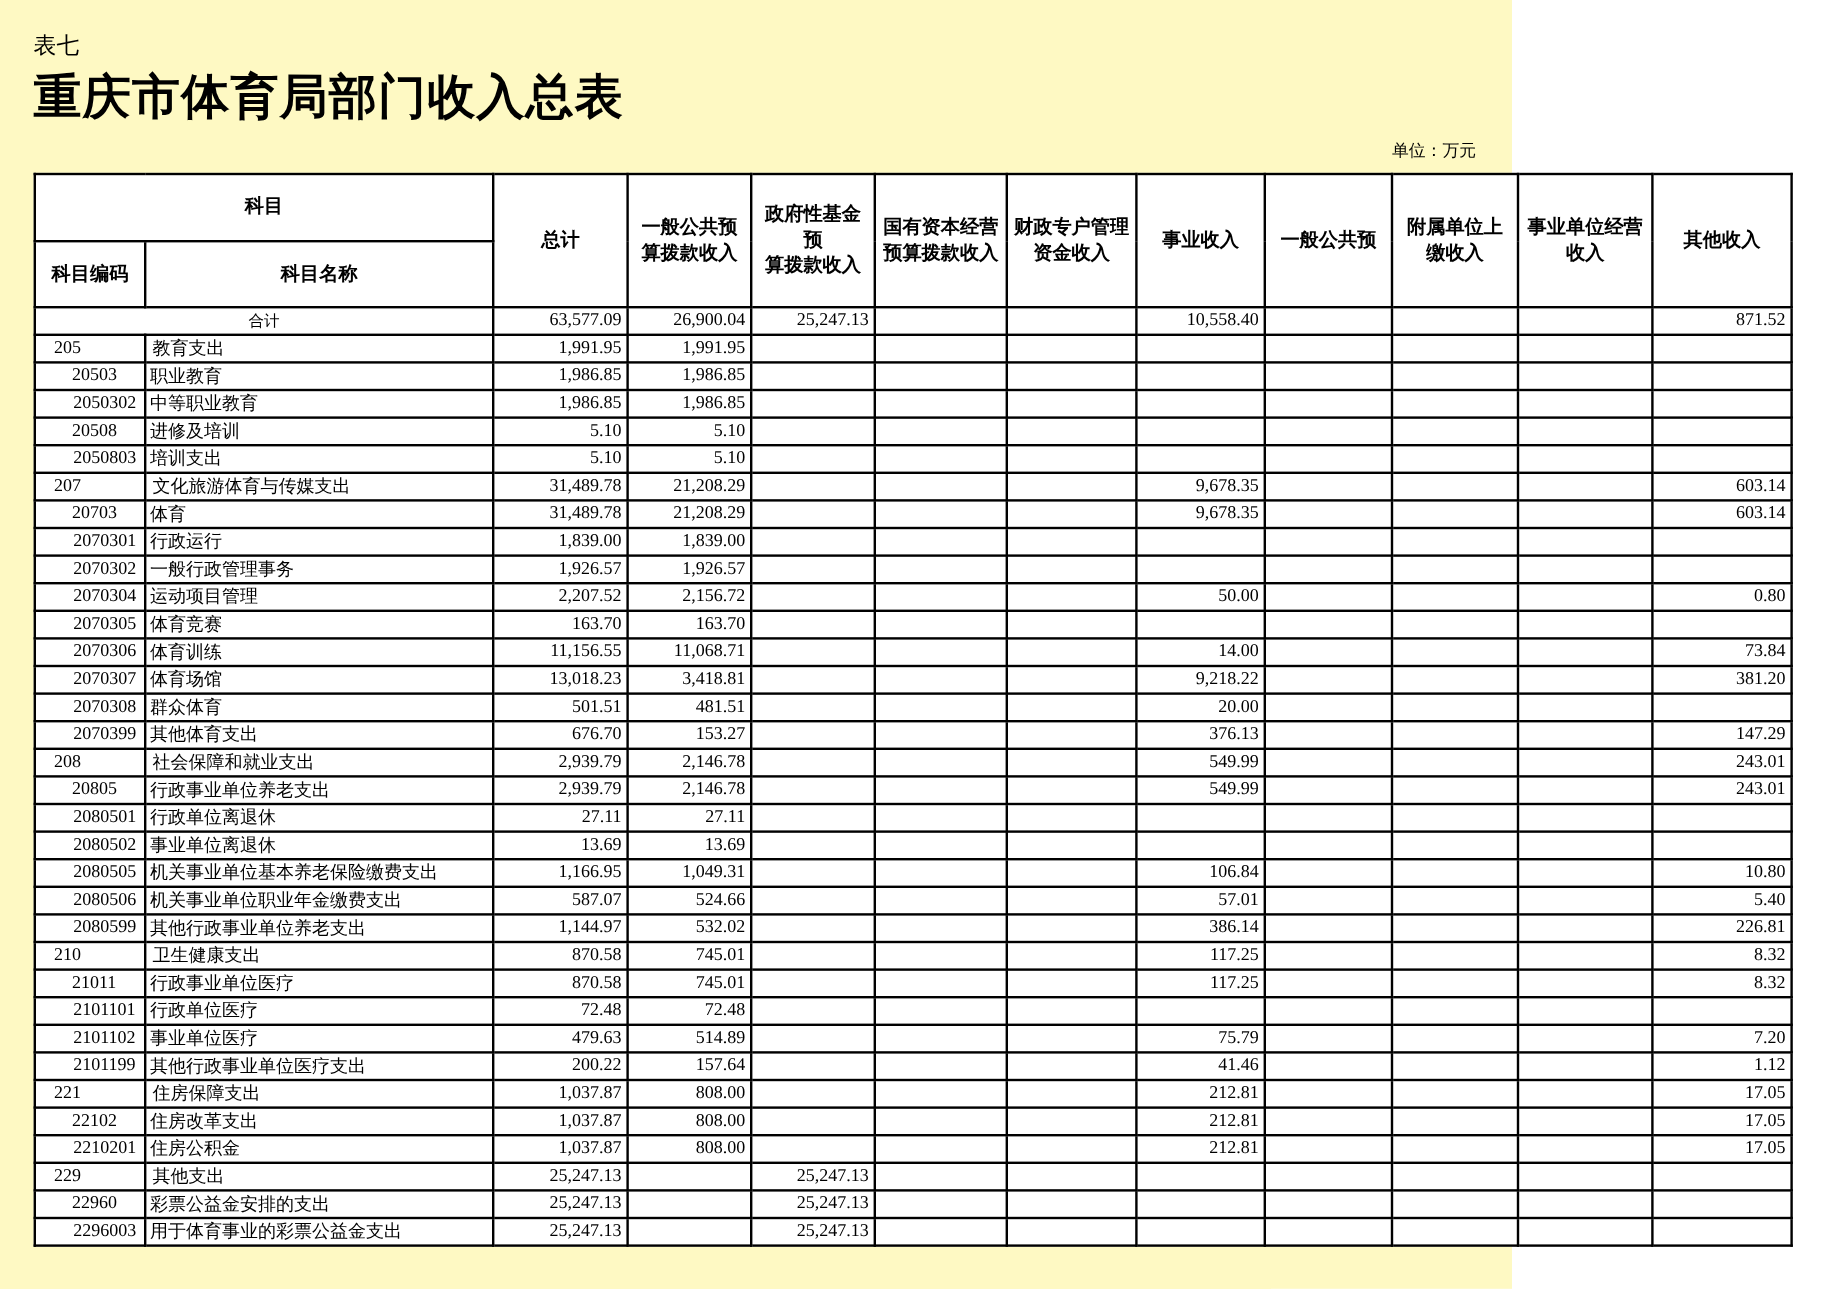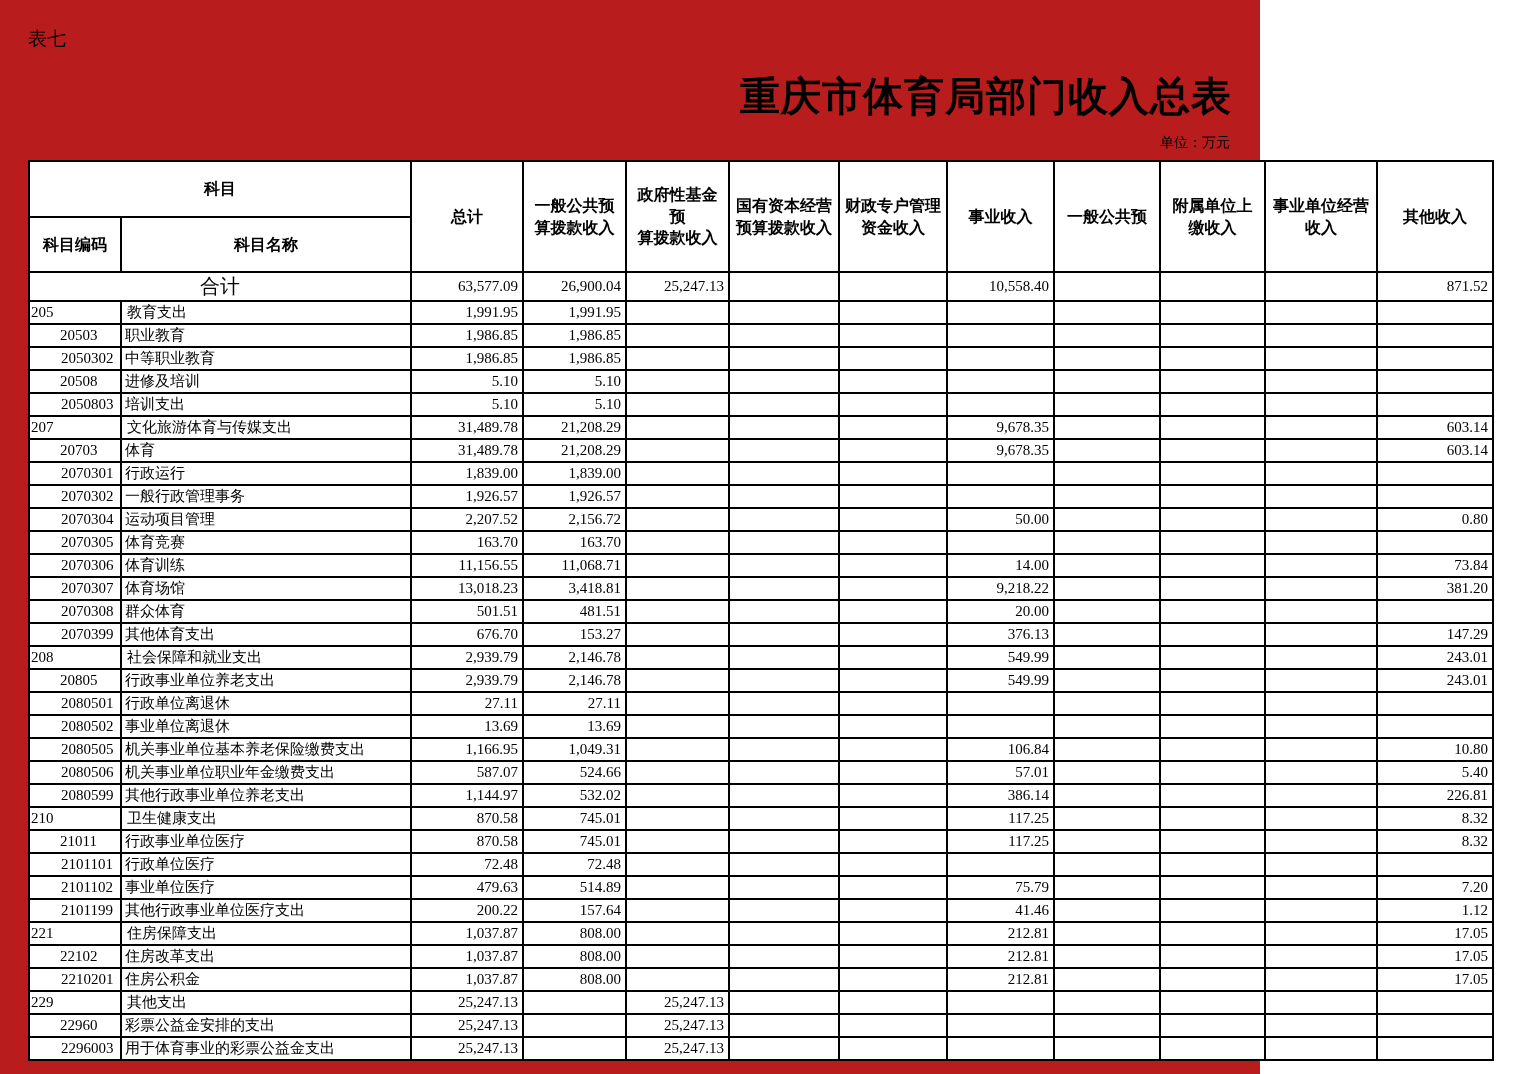--- a/index.html
+++ b/index.html
@@ -3,28 +3,28 @@
 <meta charset="utf-8">
 <style>
   * { margin:0; padding:0; box-sizing:border-box; }
   html, body { background:#ffffff; }
   body {
     width:1520px; height:1074px;
     font-family:"Liberation Serif", serif;
     color:#000000;
     overflow:hidden;
   }
-  .page { position:relative; width:1260px; height:1074px; padding:28px 28px 0 28px; background:#b91c1c; }
+  .page { position:relative; width:1260px; height:1074px; padding:28px 28px 0 28px; background:#fef9c3; }
   .table-label { font-size:19px; line-height:22px; text-align:left; }
   .title {
-    text-align:right;
+    text-align:left;
     font-size:40px;
     font-weight:bold;
     line-height:46px;
-    margin-top:24px;
+    margin-top:8px;
     letter-spacing:1px;
     font-family:"Liberation Serif", serif;
   }
   .unit-note { text-align:right; font-size:14px; line-height:22px; margin:12px 2px 6px 0; }
   table.budget-table {
     width:1464px;
     border-collapse:collapse;
     table-layout:fixed;
     background:#ffffff;
   }
@@ -47,27 +47,27 @@
   tbody td {
     height:23px;
     font-size:15px;
     vertical-align:middle;
     padding:0 3px;
     white-space:nowrap;
   }
   td.num { text-align:right; padding-right:4px; }
   td.code { text-align:left; }
   td.name { text-align:left; }
-  td.code.lv1 { padding-left:1px;margin-top:12px; }
+  td.code.lv1 { padding-left:15px;margin-top:12px; }
   td.code.lv2 { padding-left:30px; }
   td.code.lv3 { padding-left:31px; }
   td.name.lv1 { padding-left:5px; }
   td.name.lv2 { }
   td.name.lv3 { }
-  td.total-label { text-align:center; font-size:20px; }
+  td.total-label { text-align:center; font-size:13px; }
 </style>
 </head>
 <body>
 
 <div class="page">
   <div class="table-label">表七</div>
   <div class="title">重庆市体育局部门收入总表</div>
   <div class="unit-note">单位：万元</div>
 
   <table class="budget-table">

